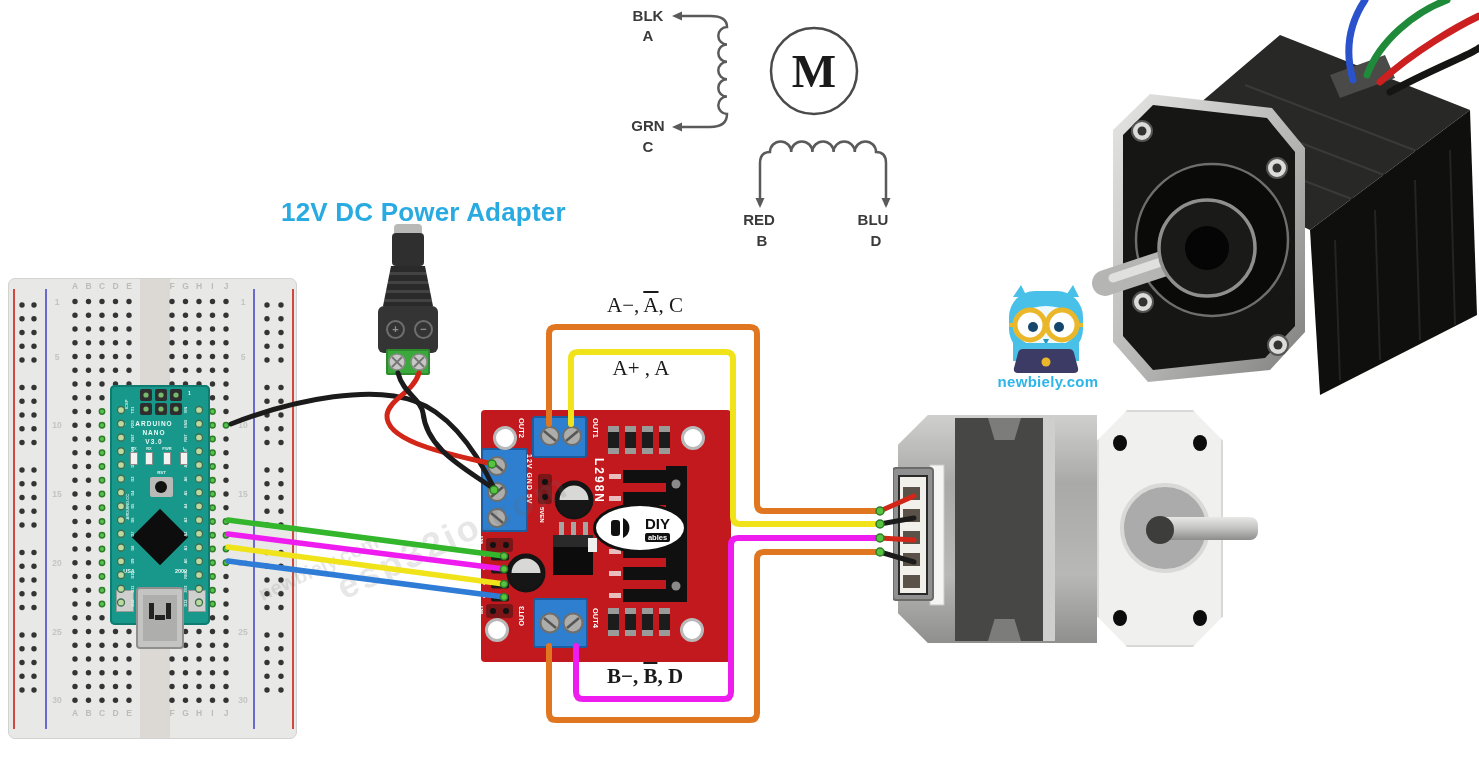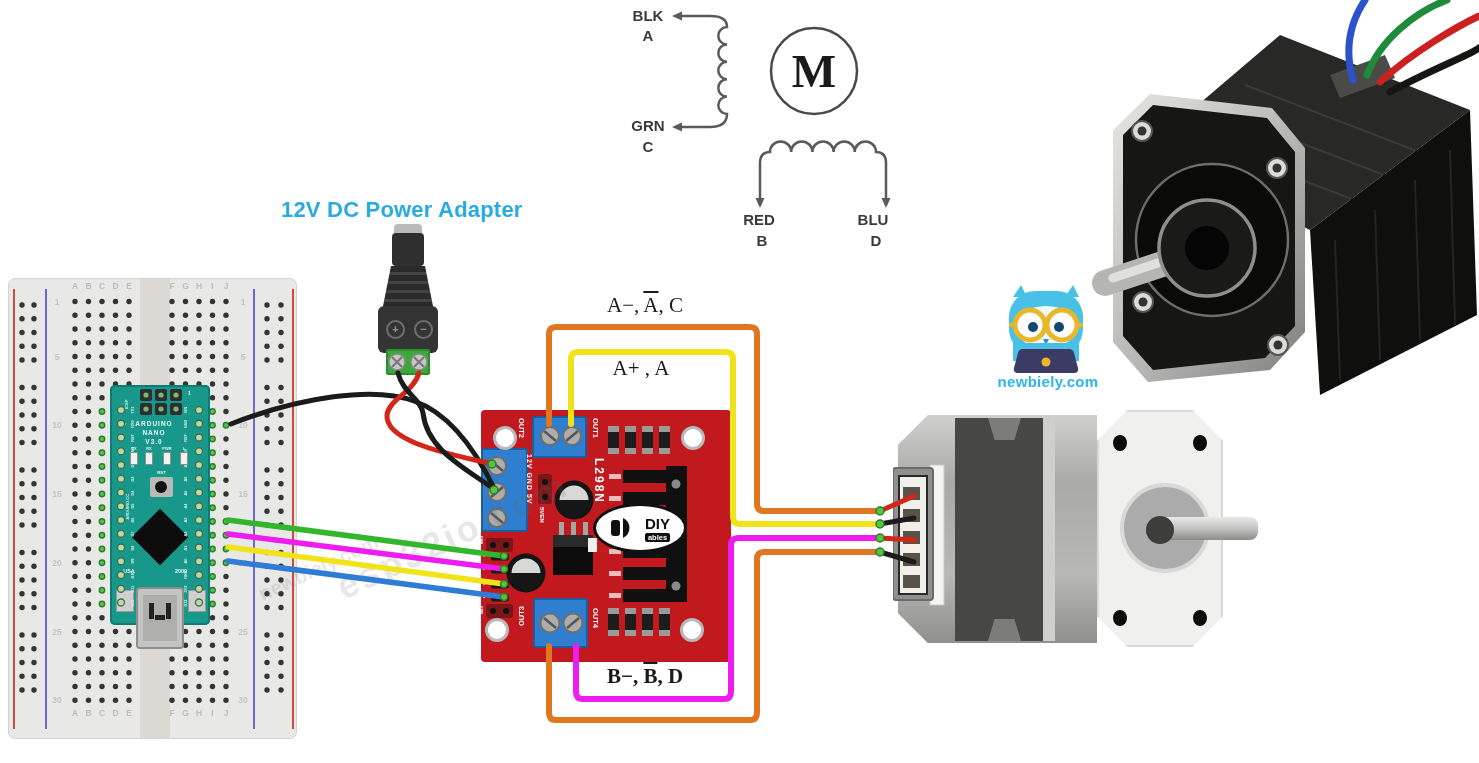--- a/index.html
+++ b/index.html
@@ -589,21 +589,21 @@
       <div style="position:absolute;left:20px;top:67px;width:8px;height:13px;background:#f2f2f0;border:1px solid #8b8b89;box-sizing:border-box;"></div>
       <div style="position:absolute;left:15px;top:61px;width:18px;text-align:center;font:700 4px 'Liberation Sans',sans-serif;color:#d9f2ec;">TX</div>
       <div style="position:absolute;left:35px;top:67px;width:8px;height:13px;background:#f2f2f0;border:1px solid #8b8b89;box-sizing:border-box;"></div>
       <div style="position:absolute;left:30px;top:61px;width:18px;text-align:center;font:700 4px 'Liberation Sans',sans-serif;color:#d9f2ec;">RX</div>
       <div style="position:absolute;left:53px;top:67px;width:8px;height:13px;background:#f2f2f0;border:1px solid #8b8b89;box-sizing:border-box;"></div>
       <div style="position:absolute;left:48px;top:61px;width:18px;text-align:center;font:700 4px 'Liberation Sans',sans-serif;color:#d9f2ec;">PWR</div>
       <div style="position:absolute;left:70px;top:67px;width:8px;height:13px;background:#f2f2f0;border:1px solid #8b8b89;box-sizing:border-box;"></div>
       <div style="position:absolute;left:65px;top:61px;width:18px;text-align:center;font:700 4px 'Liberation Sans',sans-serif;color:#d9f2ec;">L</div>
     </div>
 
-  <div class="abs" style="left:281px;top:197px;font-size:22px;font-weight:800;color:#29abe2;letter-spacing:0.2px;">12V DC Power Adapter</div>
+  <div class="abs" style="left:281px;top:197px;font-size:26px;font-weight:800;color:#29abe2;letter-spacing:0.2px;">12V DC Power Adapter</div>
   <div id="adp" class="abs">
     <div class="abs" style="left:16px;top:1px;width:28px;height:9px;background:#b9b9b7;border-radius:4px 4px 0 0;"></div>
     <div class="abs" style="left:14px;top:10px;width:32px;height:33px;background:#2f2f2f;border-radius:4px;"></div>
     <div class="abs" style="left:5px;top:43px;width:50px;height:40px;background:repeating-linear-gradient(180deg,#2a2a2a 0 6px,#434343 6px 9px);clip-path:polygon(16% 0,84% 0,100% 100%,0 100%);"></div>
     <div class="abs" style="left:0px;top:83px;width:60px;height:47px;background:#343434;border-radius:6px;"></div>
     <div class="pmcirc" style="left:8px;top:97px;">+</div>
     <div class="pmcirc" style="left:36px;top:97px;">−</div>
     <div class="abs" style="left:8px;top:126px;width:44px;height:26px;background:#3aa83a;border:2px solid #2e8b2e;border-radius:2px;box-sizing:border-box;"></div>
     <svg width="60" height="157" style="position:absolute;left:0;top:0">
       <g>

